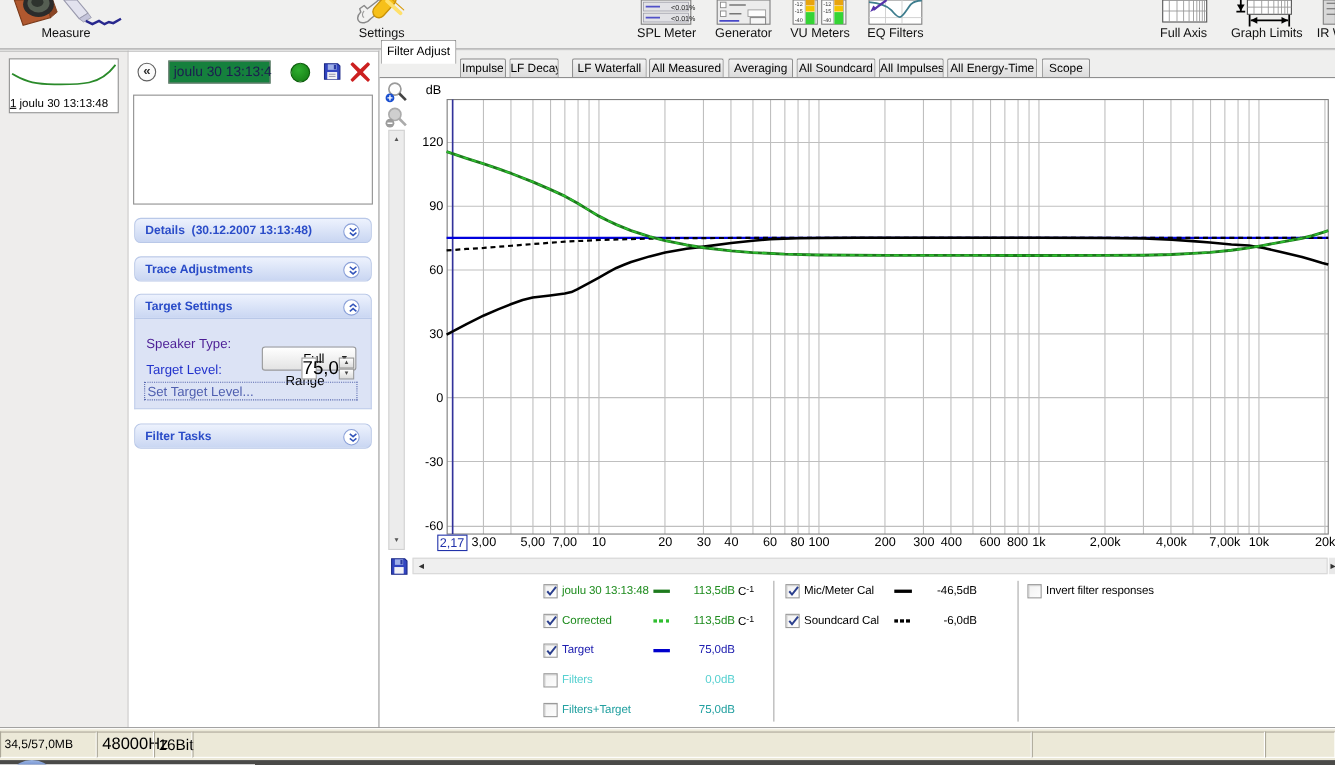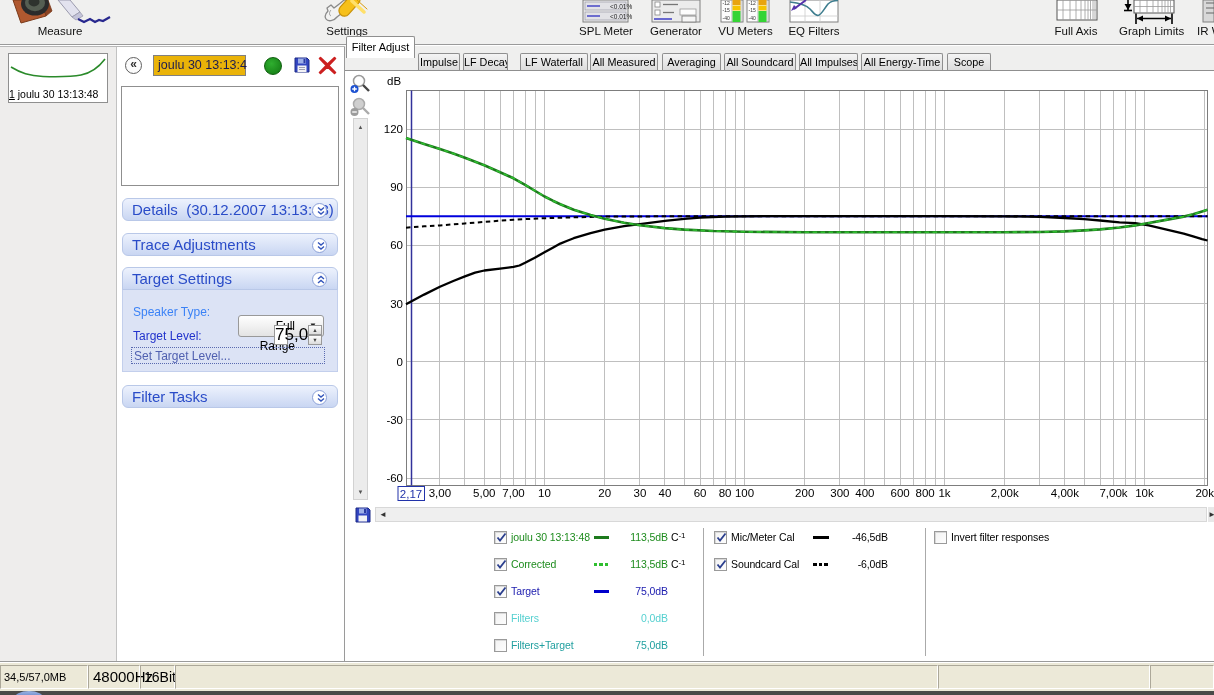--- a/index.html
+++ b/index.html
@@ -1,18 +1,18 @@
 <!DOCTYPE html>
 <html><head><meta charset="utf-8"><title>REW</title><style>
 *{margin:0;padding:0;box-sizing:border-box}
 html,body{width:1214px;height:695px;overflow:hidden;font-family:"Liberation Sans",sans-serif;background:#fff;position:relative}
 .abs{position:absolute}
 .tlabel{position:absolute;top:25px;font-size:11.5px;color:#111;text-align:center;white-space:nowrap}
 .tab{position:absolute;top:53px;height:17px;background:linear-gradient(#f4f4f4,#dcdcdc);border:1px solid #8f8f8f;border-bottom:none;border-radius:2px 2px 0 0;font-size:10.8px;color:#000;text-align:center;line-height:16px;white-space:nowrap;overflow:hidden}
-.sechdr{position:absolute;left:122px;width:216px;height:23px;background:linear-gradient(#edf2fd,#c9d6f2);border:1px solid #b9c8e8;border-radius:6px;font-size:15px;font-weight:normal;color:#2a4cc8;line-height:22px;padding-left:9px;white-space:nowrap}
+.sechdr{position:absolute;left:122px;width:216px;height:23px;background:linear-gradient(#edf2fd,#c9d6f2);border:1px solid #b9c8e8;border-radius:6px;font-size:11px;font-weight:bold;color:#2a4cc8;line-height:22px;padding-left:9px;white-space:nowrap}
 .chev{position:absolute;right:10px;top:3.5px;width:15px;height:15px;border:1px solid #8aa0d8;border-radius:50%;background:#fff}
 .chev svg{position:absolute;left:1.5px;top:1.5px}
 .cb{position:absolute;width:13px;height:13px;border:1px solid #9a9a9a;background:linear-gradient(135deg,#f2f2f2,#fdfdfd);box-shadow:inset 1px 1px 0 #d8d8d8}
 .leg{position:absolute;font-size:10.5px;letter-spacing:-0.1px;white-space:nowrap}
 </style></head>
 <body>
 
 <div class="abs" style="left:0;top:0;width:1214px;height:45px;background:#f0f0ef;border-bottom:1px solid #9a9a9a"></div>
 <div class="tlabel" style="left:37px;width:46px">Measure</div>
 <div class="tlabel" style="left:324px;width:46px">Settings</div>
@@ -139,21 +139,21 @@
 <div class="abs" style="left:0;top:661px;width:1214px;height:1px;background:#9a9a9a"></div>
 <div class="abs" style="left:0;top:46px;width:1214px;height:1px;background:#b8b8b8"></div>
 
 <div class="abs" style="left:8px;top:53px;width:100px;height:50px;background:#fff;border:1px solid #8f8f8f"></div>
 <svg class="abs" style="left:9px;top:54px" width="98" height="48" viewBox="0 0 98 48">
 <path d="M2,13 C12,19 20,22 34,22.5 C52,23 62,23 72,21 C82,19 90,13 96,5" fill="none" stroke="#2a8a2a" stroke-width="1.6"></path>
 </svg>
 <div class="abs" style="left:9px;top:88px;width:98px;height:13px;font-size:10.5px;color:#000;white-space:nowrap"><span style="text-decoration:underline">1</span> joulu 30 13:13:48</div>
 
 <div class="abs" style="left:125px;top:57px;width:17px;height:17px;border:1.6px solid #606060;border-radius:50%;background:#fbfbfb;color:#303030;font-size:12px;font-weight:bold;text-align:center;line-height:13.5px">«</div>
-<div class="abs" style="left:153px;top:55px;width:93px;height:21px;background:#eab308;border:1px solid #808080;font-size:12.5px;color:#1c1c50;line-height:19px;padding-left:4px;white-space:nowrap">joulu 30 13:13:4</div>
+<div class="abs" style="left:153px;top:55px;width:93px;height:21px;background:#15803d;border:1px solid #808080;font-size:12.5px;color:#1c1c50;line-height:19px;padding-left:4px;white-space:nowrap">joulu 30 13:13:4</div>
 <div class="abs" style="left:264px;top:56.5px;width:18px;height:18px;border-radius:50%;background:radial-gradient(circle at 40% 35%,#2fae2f,#127712);border:1px solid #0c5c0c"></div>
 <svg class="abs" style="left:293px;top:56px" width="18" height="18" viewBox="0 0 18 18">
  <path d="M2,2 L14,2 L16,4 L16,16 L2,16 Z" fill="#3245c0" stroke="#1d2a86" stroke-width="1"></path>
  <rect x="5" y="2.5" width="8" height="5" fill="#9fb0e8"></rect>
     <rect x="10.5" y="3" width="2" height="4" fill="#2a3aa0"></rect>
  <rect x="4.5" y="9.5" width="9" height="6.5" fill="#f2f2f6"></rect>
  <line x1="6" y1="11.5" x2="12" y2="11.5" stroke="#8888a0" stroke-width="0.8"></line>
  <line x1="6" y1="13.5" x2="12" y2="13.5" stroke="#8888a0" stroke-width="0.8"></line>
 </svg>
 <svg class="abs" style="left:318px;top:56px" width="19" height="19" viewBox="0 0 19 19">
@@ -180,21 +180,21 @@
     </div></div>
 <div class="abs" style="left:122px;top:289px;width:216px;height:83px;background:#dce3f5;border:1px solid #c3cfec;border-top:none"></div>
 <div class="sechdr" style="top:267px;border-radius:6px 6px 0 0">Target Settings<div class="chev">
       <svg width="12" height="12" viewBox="0 0 12 12">
         <g fill="none" stroke="#3355bb" stroke-width="1.4">
           <path d="M3,5 L6,2.5 L9,5"></path>
           <path d="M3,9 L6,6.5 L9,9"></path>
         </g>
       </svg>
     </div></div>
-<div class="abs" style="left:133px;top:305px;width:110px;font-size:12px;color:#3b82f6">Speaker Type:</div>
+<div class="abs" style="left:133px;top:305px;width:110px;font-size:12px;color:#4c1d95">Speaker Type:</div>
 <div class="abs" style="left:238px;top:315px;width:86px;height:22px;background:linear-gradient(#ffffff,#e3e3e3);border:1px solid #999;border-radius:3px;font-size:12px;color:#000;line-height:20px;text-align:right;padding-right:28px">Full Range<span style="position:absolute;right:6px;top:6px;font-size:8px;color:#222;line-height:8px">▼</span></div>
 <div class="abs" style="left:133px;top:329px;width:110px;font-size:12px;color:#2233cc">Target Level:</div>
 <div class="abs" style="left:274px;top:325px;width:14px;height:20px;background:#fff;border:1px solid #999;font-size:17px;color:#000;text-align:right;line-height:18px;padding-right:2px">75,0</div>
 <div class="abs" style="left:308px;top:325px;width:14px;height:10px;background:linear-gradient(#fdfdfd,#dcdcdc);border:1px solid #999;font-size:5.5px;color:#444;text-align:center;line-height:9px">▲</div>
 <div class="abs" style="left:308px;top:335px;width:14px;height:10px;background:linear-gradient(#fdfdfd,#dcdcdc);border:1px solid #999;font-size:5.5px;color:#444;text-align:center;line-height:9px">▼</div>
 <div class="abs" style="left:131px;top:347px;width:194px;height:17px;border:1px dotted #5a6ab0;font-size:12px;color:#5060b0;line-height:16px;padding-left:2px">Set Target Level...</div>
 <div class="sechdr" style="top:385px">Filter Tasks<div class="chev">
       <svg width="12" height="12" viewBox="0 0 12 12">
         <g fill="none" stroke="#3355bb" stroke-width="1.4">
           <path d="M3,2.5 L6,5 L9,2.5"></path>

